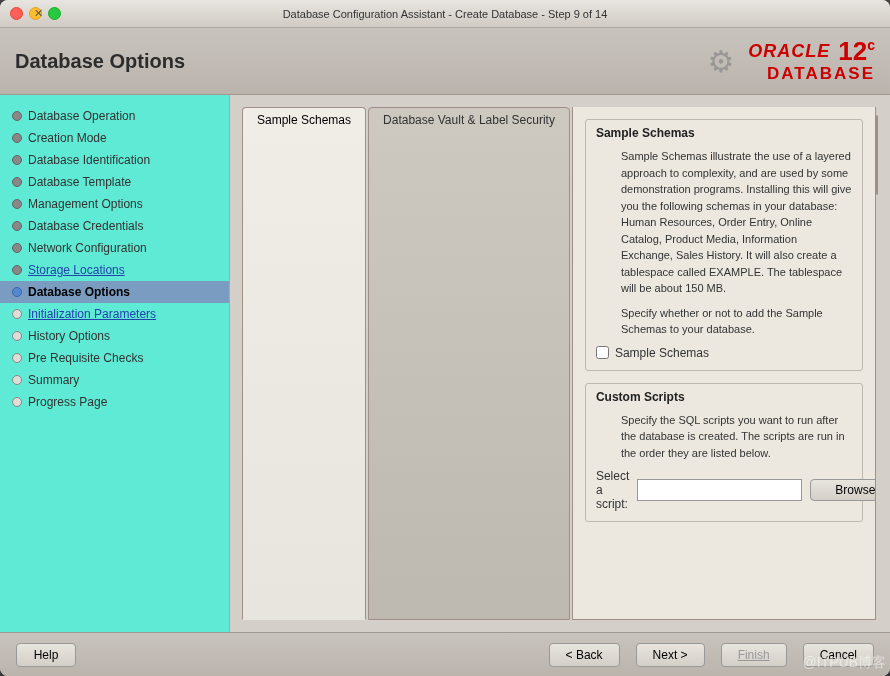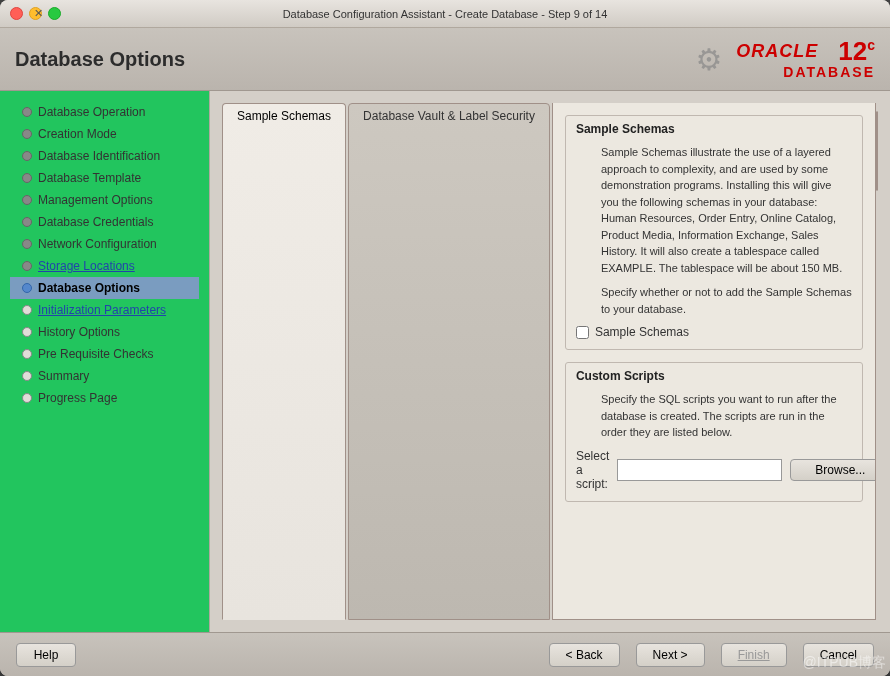--- a/index.html
+++ b/index.html
@@ -100,60 +100,60 @@
 
     .oracle-logo-text {
       font-size: 18px;
       font-weight: bold;
       color: #cc0000;
       letter-spacing: 1px;
       font-style: italic;
     }
 
     .oracle-logo-db {
-      font-size: 14px;
+      font-size: 17px;
       color: #cc0000;
       letter-spacing: 2px;
       font-weight: bold;
     }
 
     .oracle-logo-version {
       font-size: 28px;
       font-weight: bold;
       color: #cc0000;
       line-height: 1;
     }
 
     .oracle-logo-row {
       display: flex;
       align-items: center;
-      gap: 20px;
+      gap: 8px;
       justify-content: center;
     }
 
     .gear-icon {
       font-size: 30px;
       color: #888;
       opacity: 0.7;
       margin-right: 10px;
     }
 
     
     .body-area {
       display: flex;
       flex: 1;
       overflow: hidden;
     }
 
     
     .sidebar {
-      width: 210px;
-      background: #22c55e;
+      width: 230px;
+      background: #5eead4;
       border-right: 1px solid #b0a89e;
-      padding: 10px 10px;
+      padding: 10px 0;
       flex-shrink: 0;
       overflow-y: auto;
     }
 
     .sidebar-item {
       display: flex;
       align-items: center;
       padding: 4px 8px 4px 12px;
       cursor: pointer;
       font-size: 12px;

